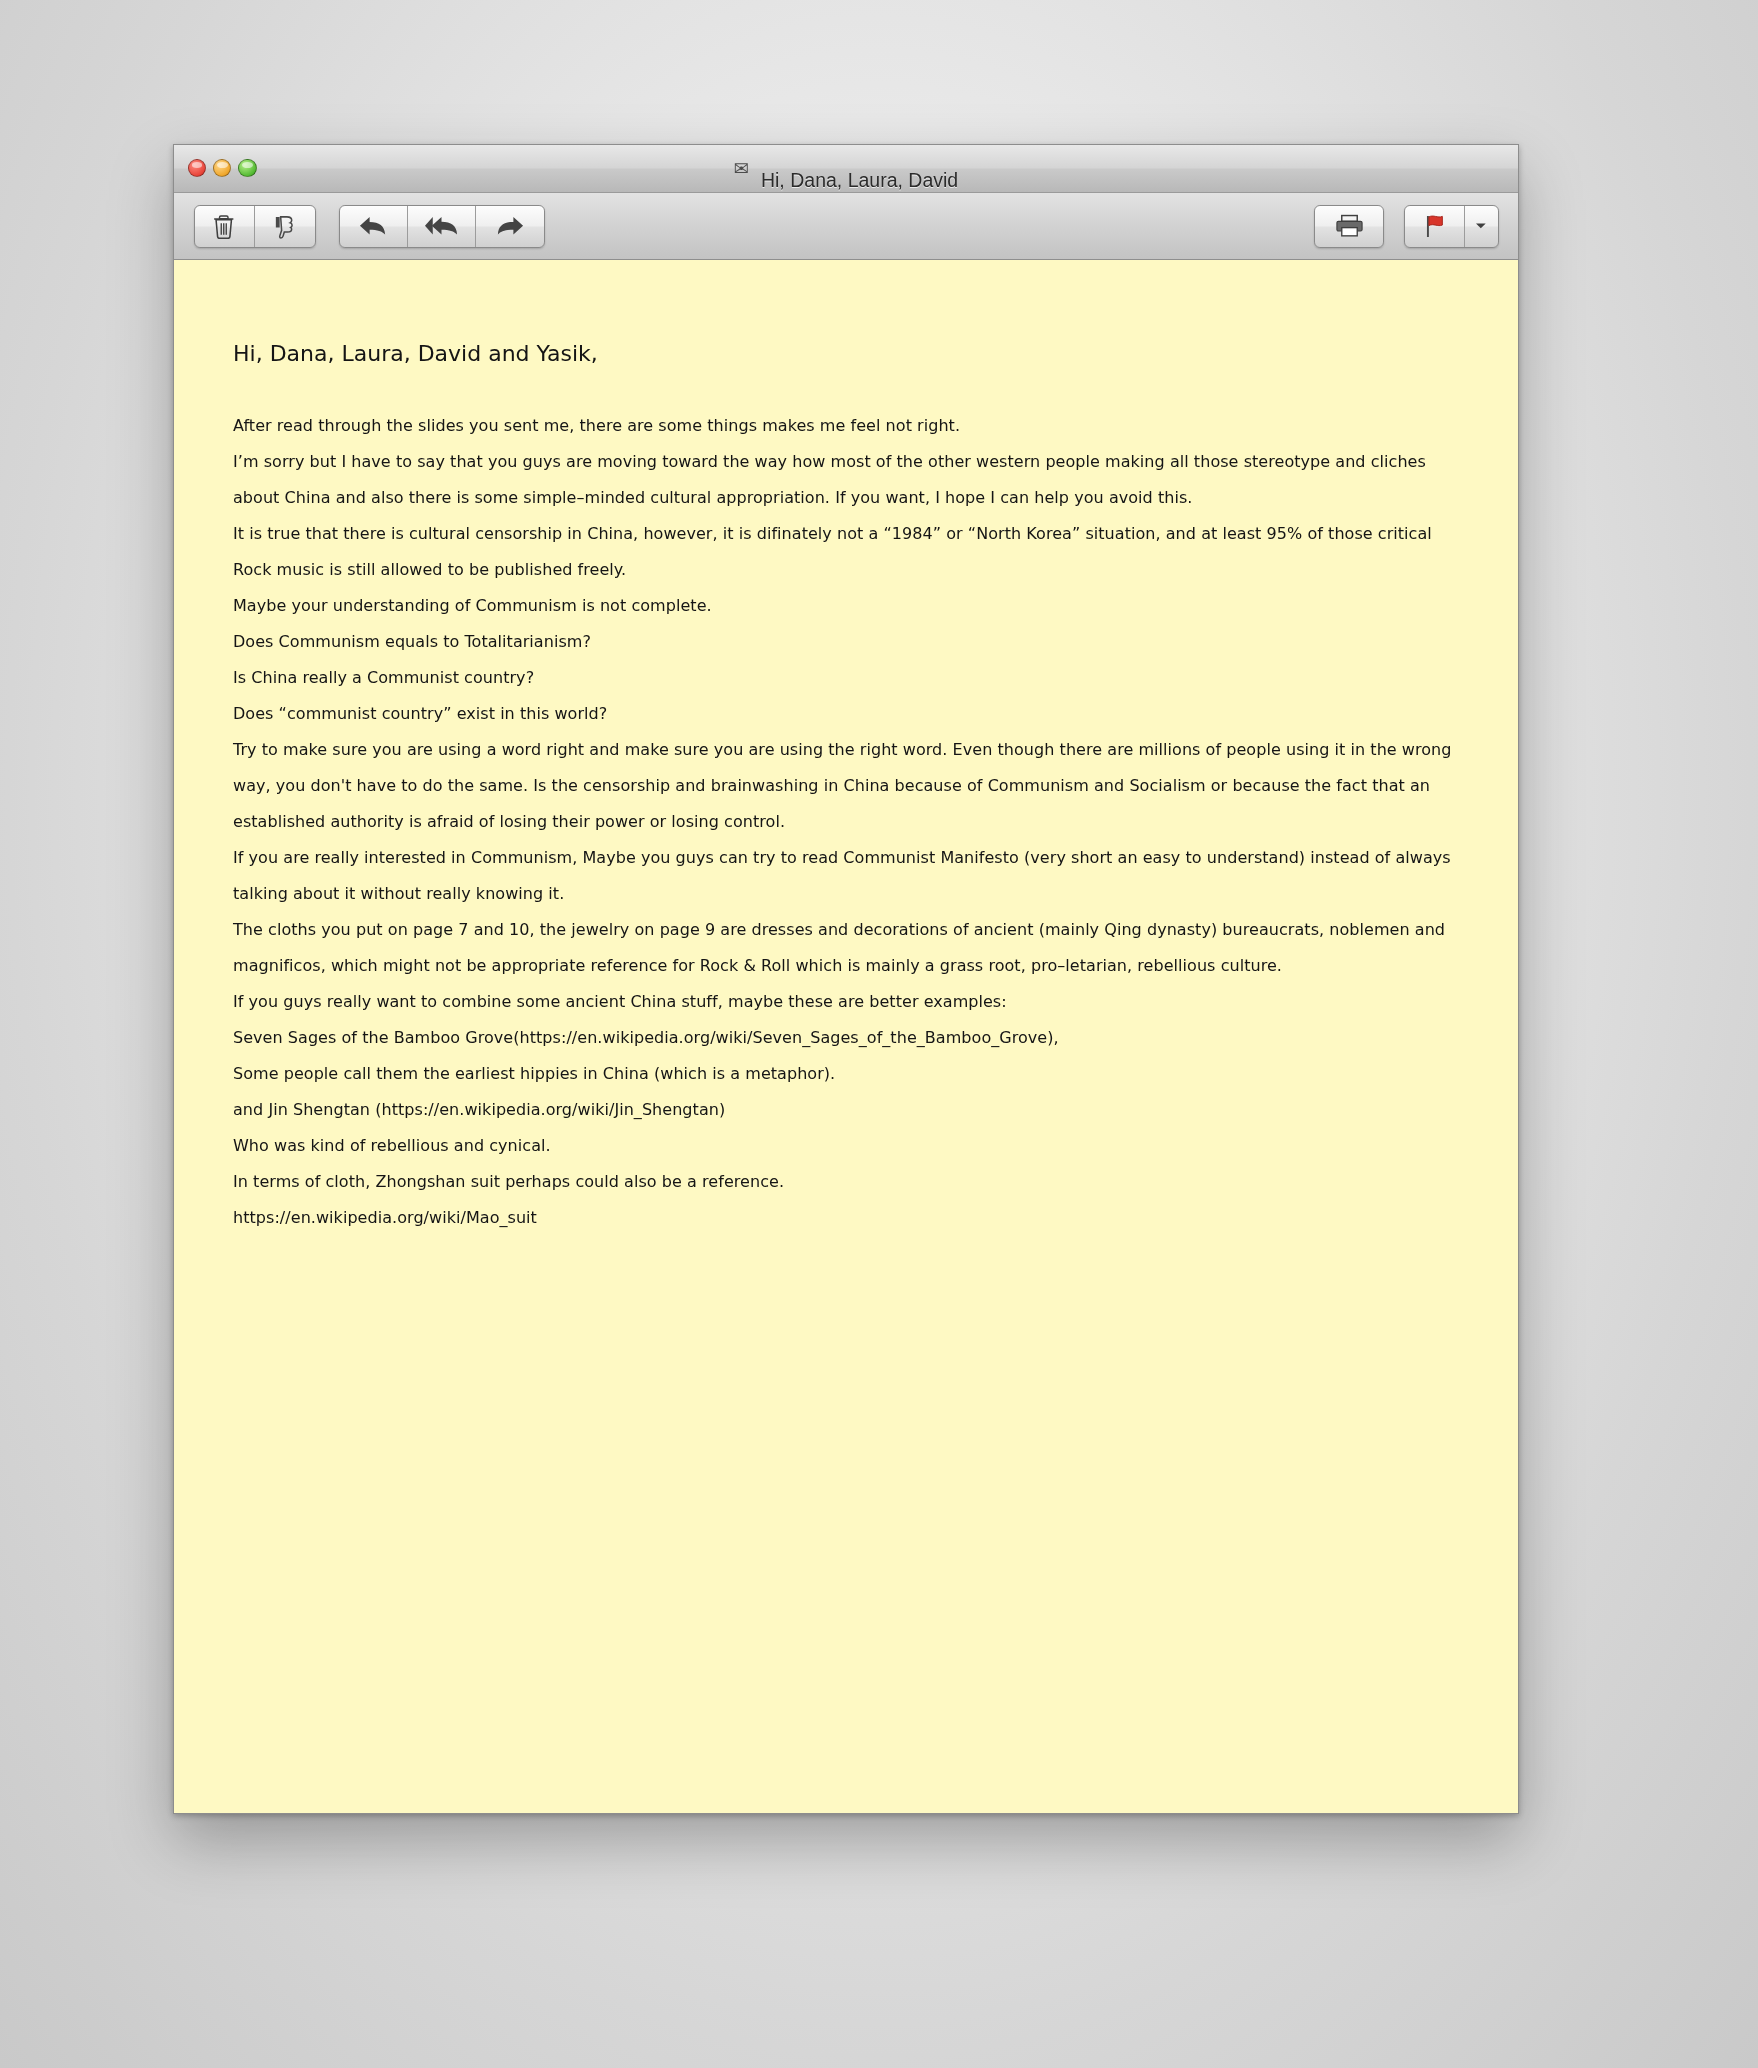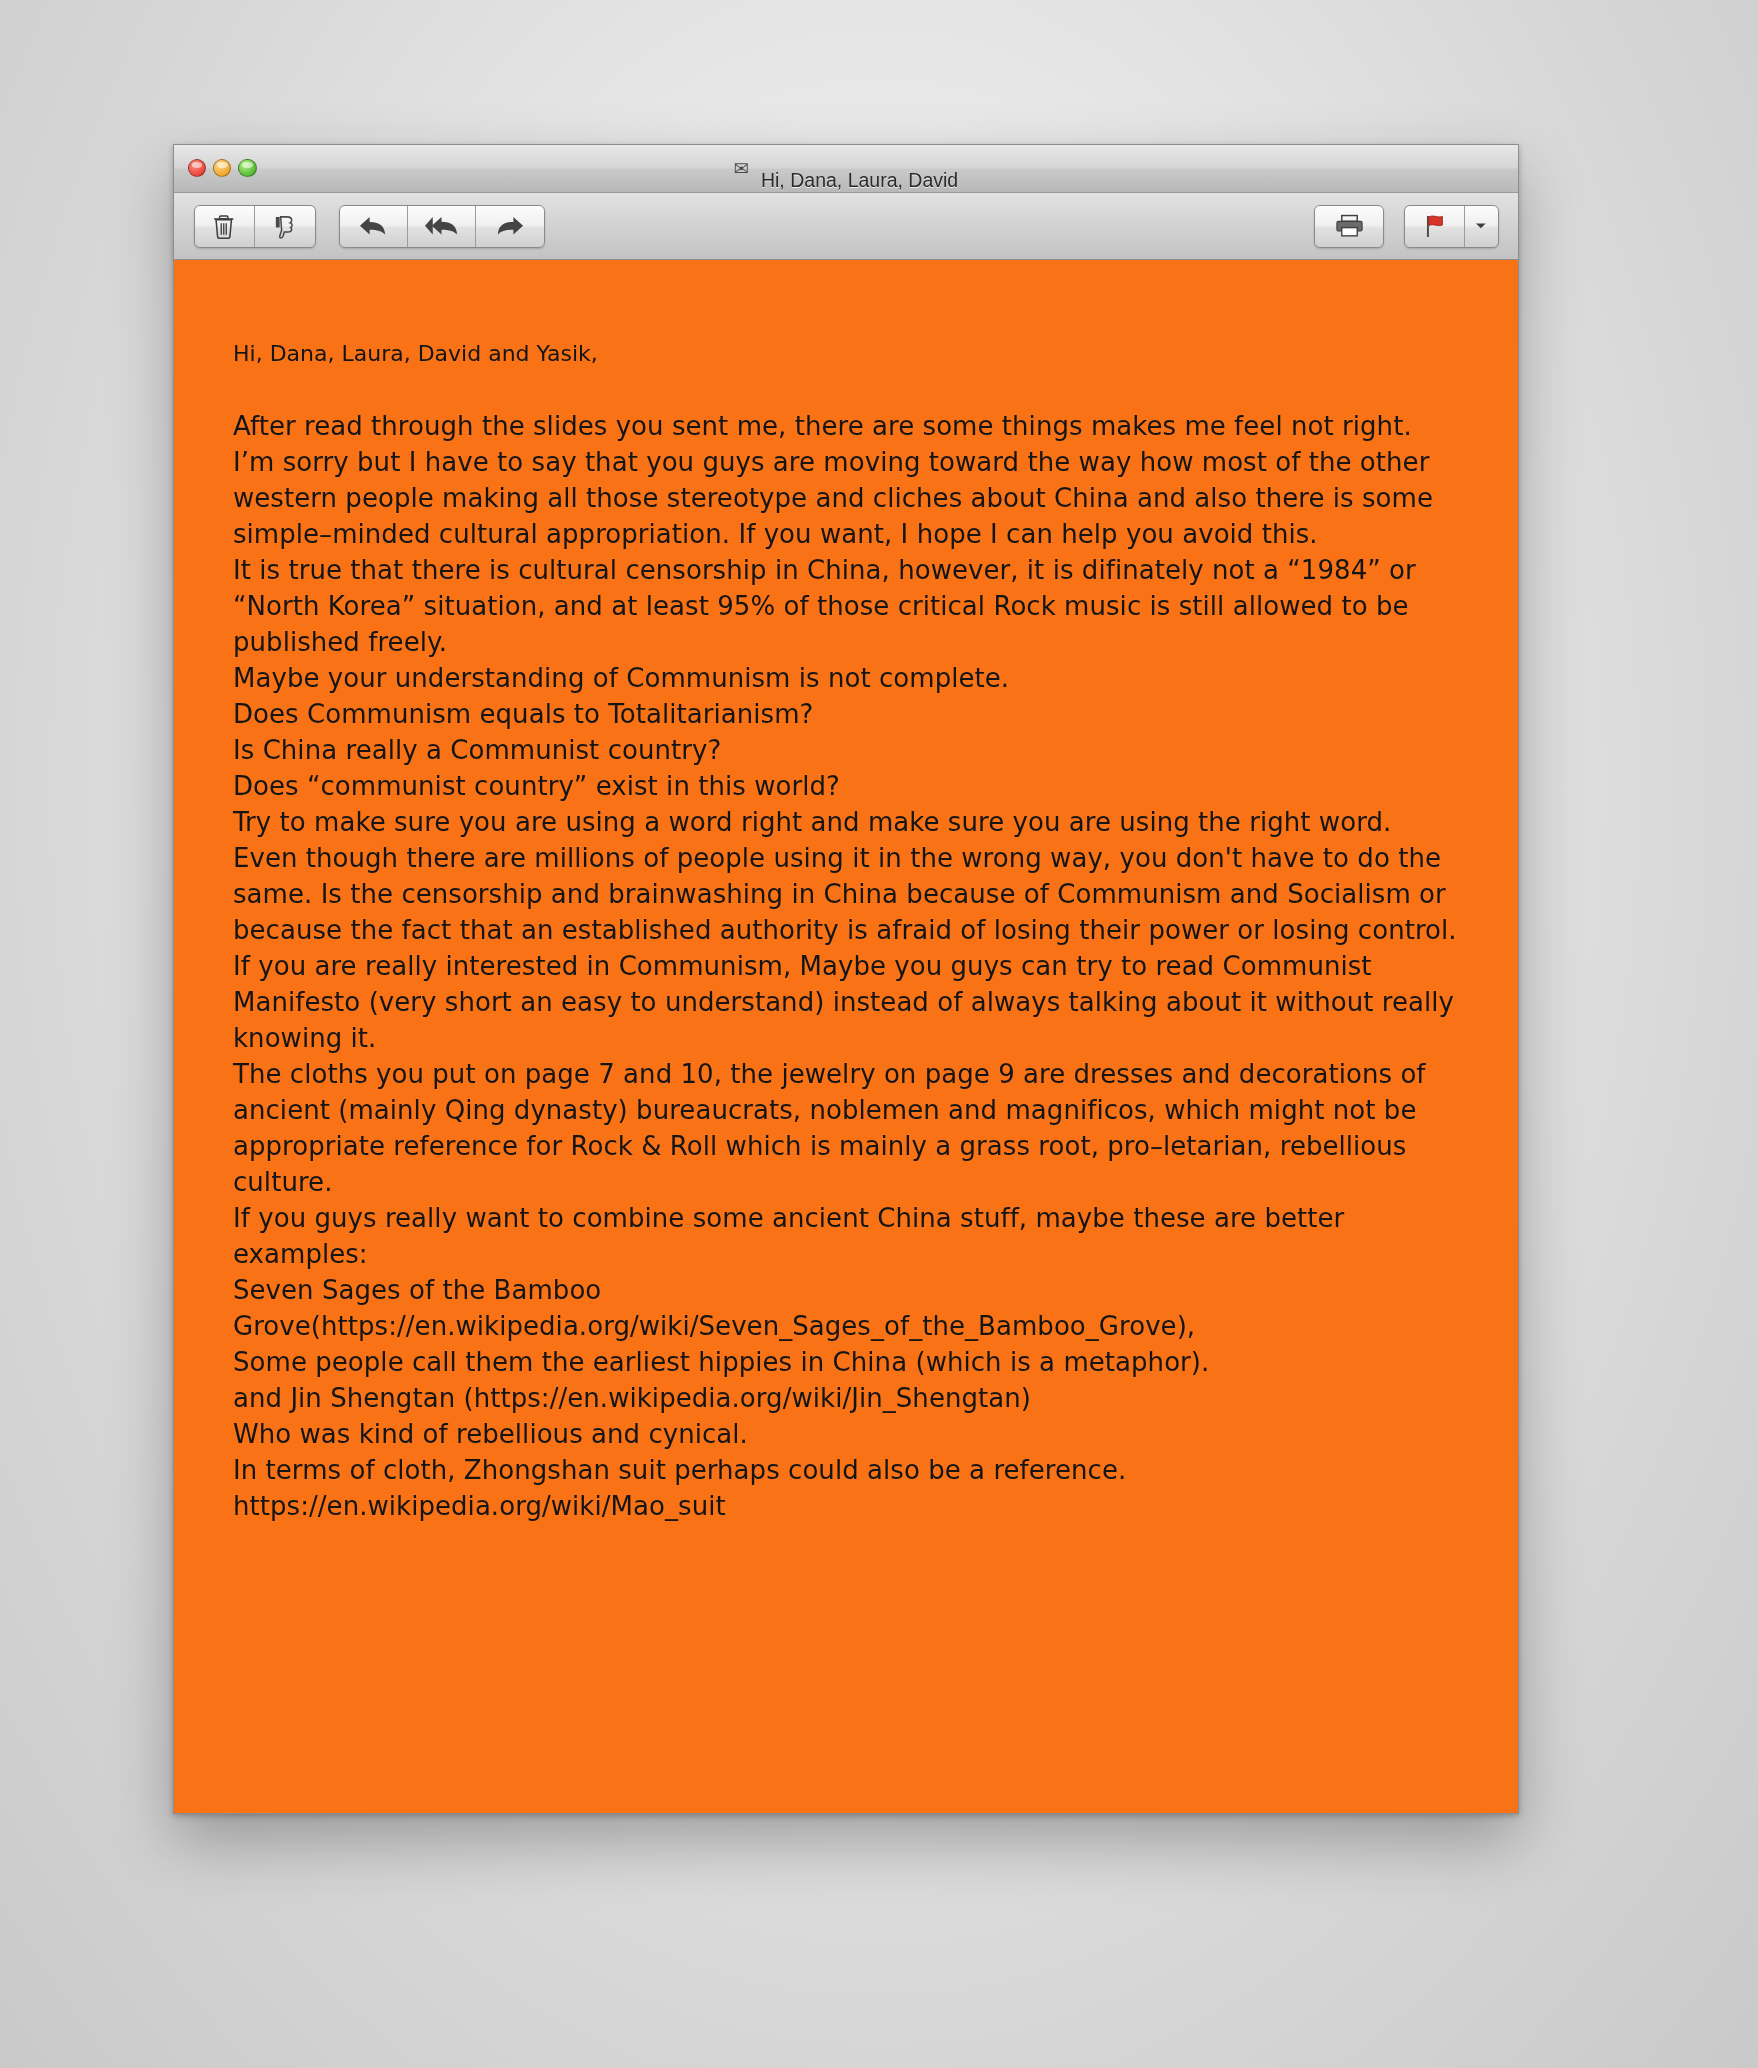--- a/index.html
+++ b/index.html
@@ -125,29 +125,29 @@
 
   #group-delete { margin-right: 23.4px; }
   #group-reply { margin-right: auto; }
   #group-print { margin-right: 19.5px; }
   .tb-btn.wide { width: 68px; }
   .tb-btn.narrow { width: 33px; font-size: 12.7px; }
 
   
   #message-body {
     flex: 1 1 auto;
-    background: #f97316;
+    background: #fef9c3;
     padding: 76px 0 0 0;
     box-sizing: border-box;
     overflow: hidden;
   }
   #message-text {
     padding: 0 55px 0 59px;
     font-family: "DejaVu Sans", sans-serif;
-    font-size: 26px;
+    font-size: 16px;
     line-height: 36px;
     color: #151515;
     white-space: pre-wrap;
     word-wrap: break-word;
     letter-spacing: 0.05px;
   }
   #greeting {
     font-family: "DejaVu Sans", sans-serif;
     font-size: 22px;
     line-height: 36px;

